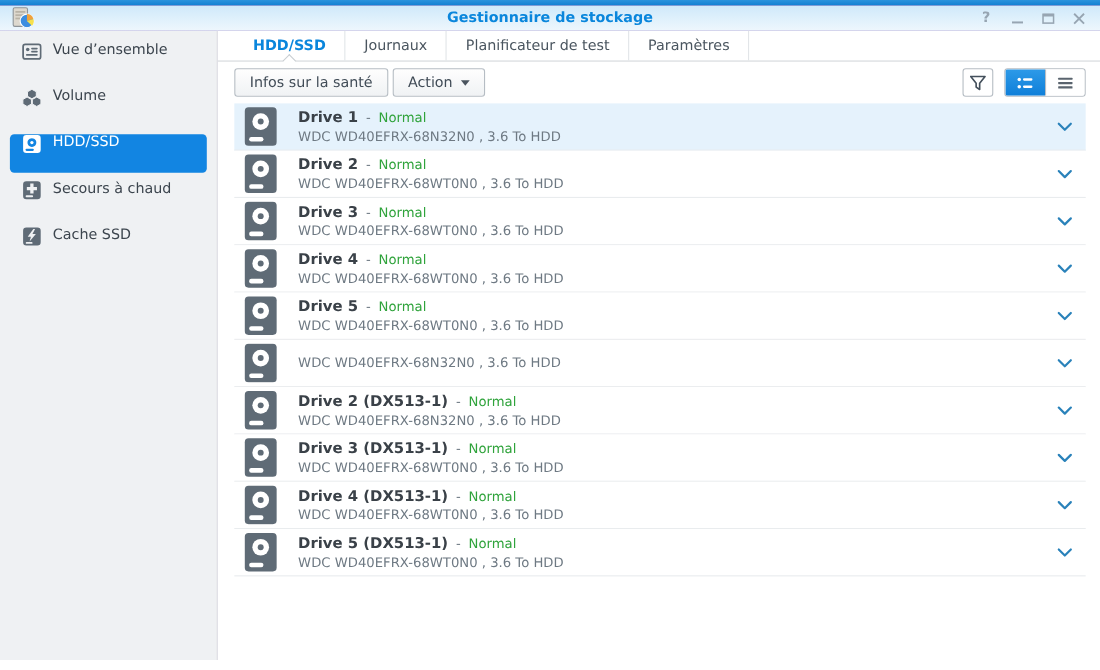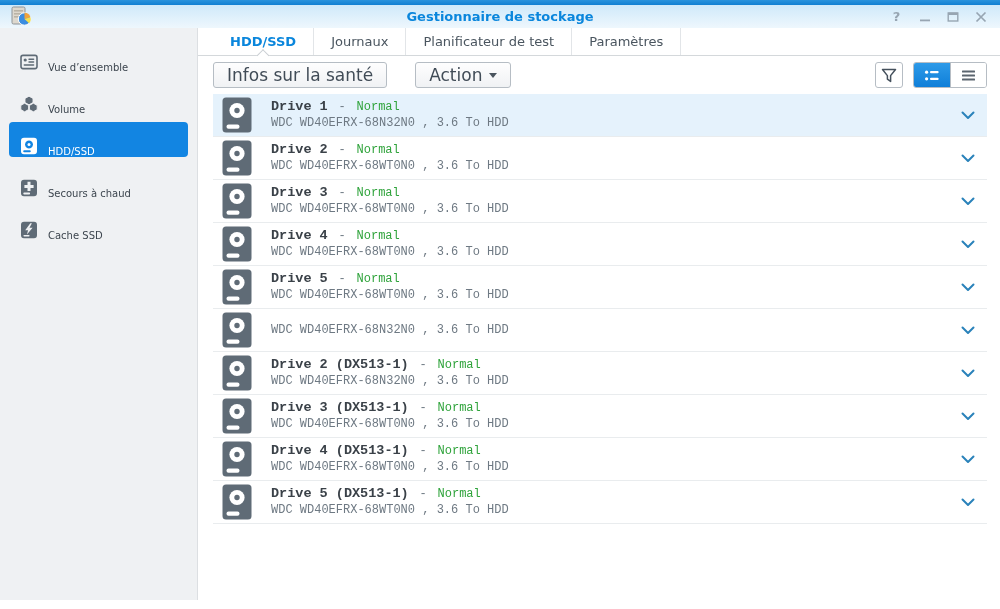--- a/index.html
+++ b/index.html
@@ -14,57 +14,57 @@
   .win-title { flex:1; text-align:center; font-size:13px; font-weight:bold; color:#0a86dc; }
   .win-controls { position:absolute; right:10px; top:0; height:23px; display:flex; align-items:center; gap:9px; }
   .win-btn { width:19px; height:18px; display:flex; align-items:center; justify-content:center;
              color:#97a5b2; cursor:pointer; }
   .win-btn svg { display:block; }
   .help-glyph { font-size:13px; font-weight:bold; color:#97a5b2; }
 
   
   .main { display:flex; height:581px; }
   .sidebar { width:198px; background:#eff1f3; border-right:1px solid #dcdfe2; padding-top:10px; }
-  .sb-item { height:35px; margin:0 9px 7px 9px; border-radius:4px; display:flex; align-items:flex-end;
-             padding-left:11px; cursor:pointer; color:#3c454e; font-size:10px; }
+  .sb-item { height:35px; margin:0 9px 7px 9px; border-radius:4px; display:flex; align-items:flex-start;
+             padding-left:11px; cursor:pointer; color:#3c454e; font-size:13px; }
   .sb-item .icon { width:18px; height:18px; margin-right:10px; color:#5f6b76; flex:0 0 18px; }
   .sb-item.active { background:#1285e2; color:#fff; }
   .sb-item.active .icon { color:#fff; }
   .sb-label { white-space:nowrap; }
 
   .content { flex:1; display:flex; flex-direction:column; background:#fff; }
 
   
   .tabbar { height:28px; border-bottom:1px solid #d4d8db; display:flex; padding-left:15px; }
   .tab { position:relative; padding:0 17px; line-height:27px; font-size:13px; color:#4a555f;
          cursor:pointer; border-right:1px solid #e2e5e8; }
   .tab.active { color:#0a86dc; font-weight:bold; }
   .tab.active::after { content:''; position:absolute; left:50%; bottom:-5px; width:8px; height:8px;
          background:#fff; border-left:1px solid #c9ced2; border-top:1px solid #c9ced2;
          transform:translateX(-50%) rotate(45deg); }
 
   
   .toolbar { height:37px; padding:6px 13px 0 15px; display:flex; align-items:flex-start; }
-  .btn { height:26px; padding:0 13px; font-size:17px; color:#414c57; cursor:pointer;
+  .btn { height:26px; padding:0 13px; font-size:13px; color:#414c57; cursor:pointer;
          background:linear-gradient(#fefefe,#f0f2f4); border:1px solid #b6bdc4; border-radius:3px;
-         display:inline-flex; align-items:center; margin-right:28px;
+         display:inline-flex; align-items:center; margin-right:4px;
          font-family:"DejaVu Sans","Liberation Sans",sans-serif; }
   .caret { width:0; height:0; border-left:4px solid transparent; border-right:4px solid transparent;
            border-top:5px solid #4a545e; margin-left:7px; }
   .toolbar-spacer { flex:1; }
   .icon-btn { width:28px; height:26px; background:#fff; border:1px solid #b6bdc4; border-radius:3px;
               display:inline-flex; align-items:center; justify-content:center; cursor:pointer; margin-right:10px; }
   .seg-group { display:inline-flex; border:1px solid #b6bdc4; border-radius:3px; overflow:hidden; margin-right:0; }
   .seg { width:36px; height:24px; display:flex; align-items:center; justify-content:center;
          background:#fff; cursor:pointer; }
   .seg.active { background:linear-gradient(#2d9ae8,#0f7fd9); }
   .seg + .seg { border-left:1px solid #b6bdc4; }
 
   
-  .drive-list { margin:1px 13px 16px 15px;font-family:Liberation Mono, monospace; }
+  .drive-list { margin:1px 13px 16px 15px; }
   .drive-row { height:43px; border-bottom:1px solid #e9ecee; display:flex; align-items:center;
                padding-left:9px; cursor:pointer; background:#fff; }
   .drive-row.selected { background:#e5f2fc; }
   .drive-icon { width:30px; height:36px; flex:0 0 30px; }
   .drive-text { margin-left:19px; flex:1; }
   .drive-line1 { font-size:13px; line-height:16px; }
   .drive-name { font-weight:bold; color:#3a4148; font-size:13.5px; }
   .drive-sep { color:#6e7983; font-size:12px; margin:0 3px; }
   .drive-status { color:#2fa33b; font-size:12px; }
   .drive-details { font-size:12px; color:#6e7983; line-height:15px; margin-top:1px; }

